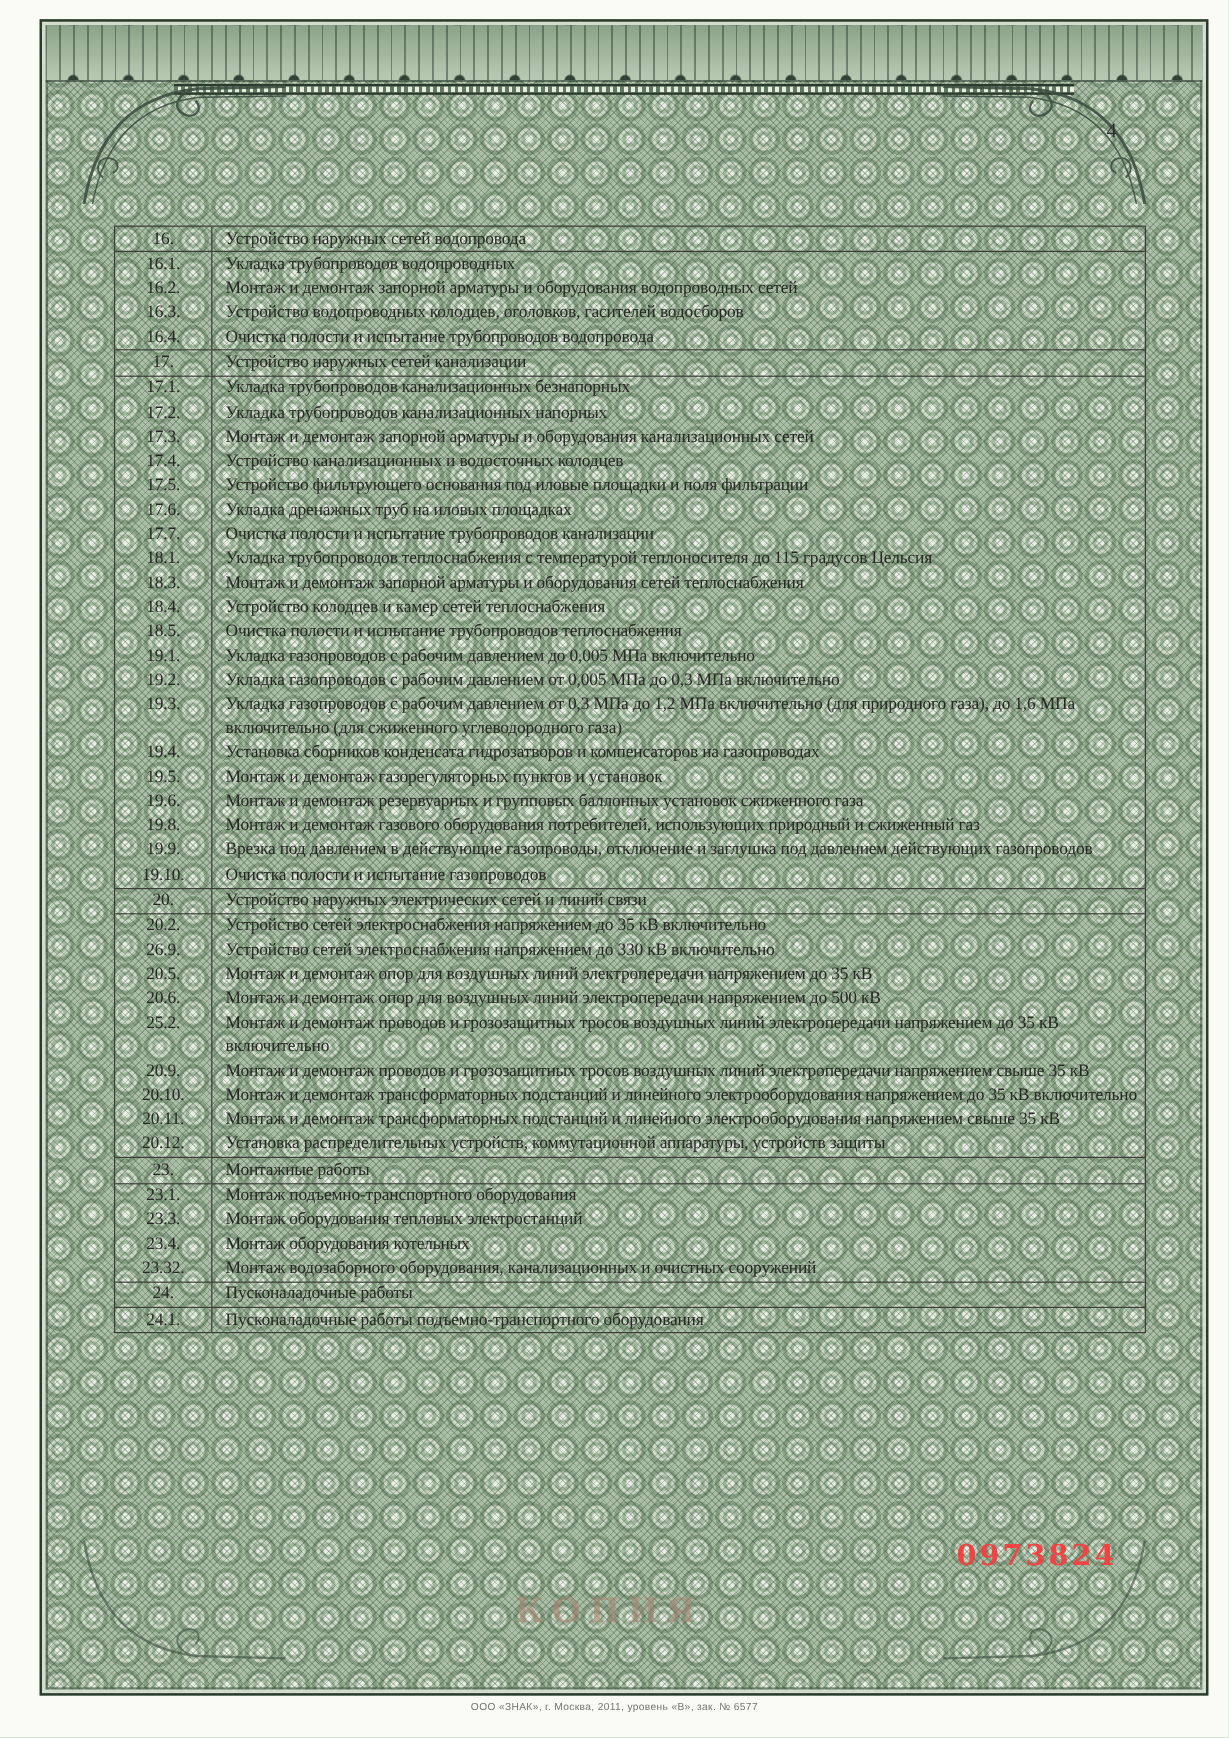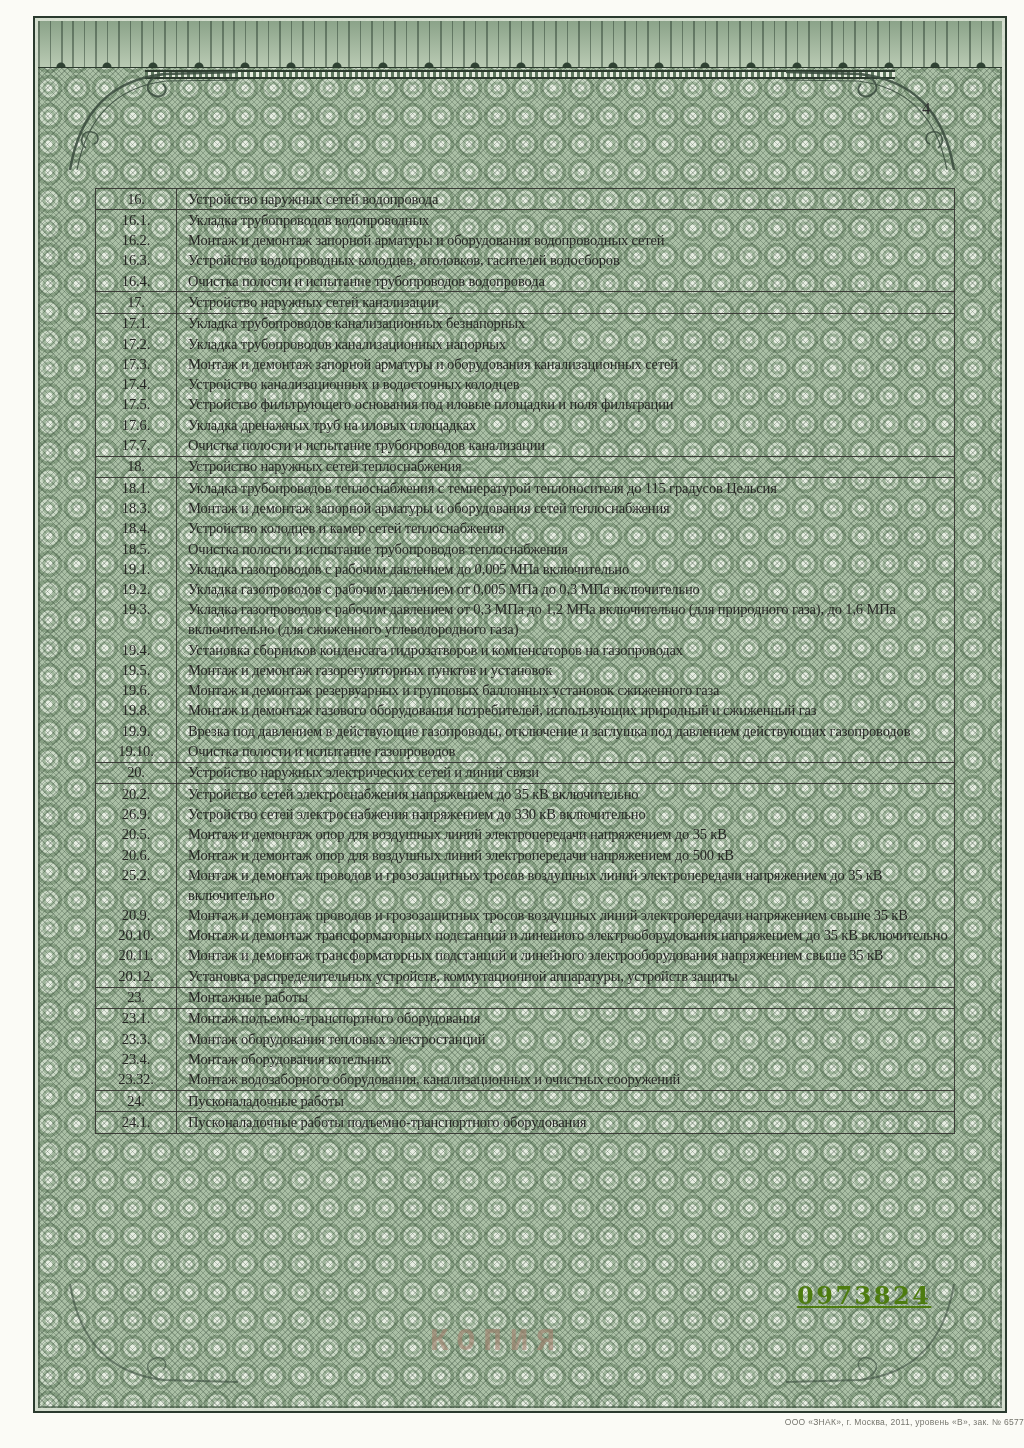--- a/index.html
+++ b/index.html
@@ -43,30 +43,30 @@
   .c-br{right:66px;bottom:56px;transform:scale(-1,-1);opacity:.6;}
 
   
   .page-number{
     position:absolute;left:922px;top:99px;font-size:17px;color:#2e2e2e;
     font-family:"Liberation Serif",serif;
   }
   .serial{
     position:absolute;left:797px;top:1281px;
     font-family:"DejaVu Serif","Liberation Serif",serif;font-weight:700;
-    font-size:24px;letter-spacing:2.5px;color:#4d7c0f;text-decoration:underline;
+    font-size:24px;letter-spacing:2.5px;color:#ef4444;
   }
   .watermark{
     position:absolute;left:430px;top:1324px;
-    font-family:Liberation Mono, monospace;font-weight:700;
+    font-family:Liberation Serif, serif;font-weight:700;
     font-size:31px;letter-spacing:8px;color:rgba(164,131,112,.45);
     text-shadow:0 0 1px rgba(164,131,112,.35);
   }
   .imprint{
-    position:absolute;left:0;right:0;top:1417px;text-align:right;
+    position:absolute;left:0;right:0;top:1417px;text-align:center;
     font-family:"Liberation Sans",sans-serif;font-size:8.5px;color:#75756d;
     letter-spacing:.3px;
   }
 
   
   .works-table{
     position:absolute;left:95px;top:188px;width:860px;box-sizing:border-box;
     border:1.6px solid #3c3c38;
     font-size:14.5px;line-height:19.8px;color:#262624;
     letter-spacing:-0.15px;
@@ -166,24 +166,20 @@
       <div class="cell-txt">Устройство фильтрующего основания под иловые площадки и поля фильтрации</div>
     </div>
     <div class="row item">
       <div class="cell-num">17.6.</div>
       <div class="cell-txt">Укладка дренажных труб на иловых площадках</div>
     </div>
     <div class="row item">
       <div class="cell-num">17.7.</div>
       <div class="cell-txt">Очистка полости и испытание трубопроводов канализации</div>
     </div>
-    <div class="row sec">
-      <div class="cell-num">18.</div>
-      <div class="cell-txt">Устройство наружных сетей теплоснабжения</div>
-    </div>
     <div class="row item">
       <div class="cell-num">18.1.</div>
       <div class="cell-txt">Укладка трубопроводов теплоснабжения с температурой теплоносителя до 115 градусов Цельсия</div>
     </div>
     <div class="row item">
       <div class="cell-num">18.3.</div>
       <div class="cell-txt">Монтаж и демонтаж запорной арматуры и оборудования сетей теплоснабжения</div>
     </div>
     <div class="row item">
       <div class="cell-num">18.4.</div>

